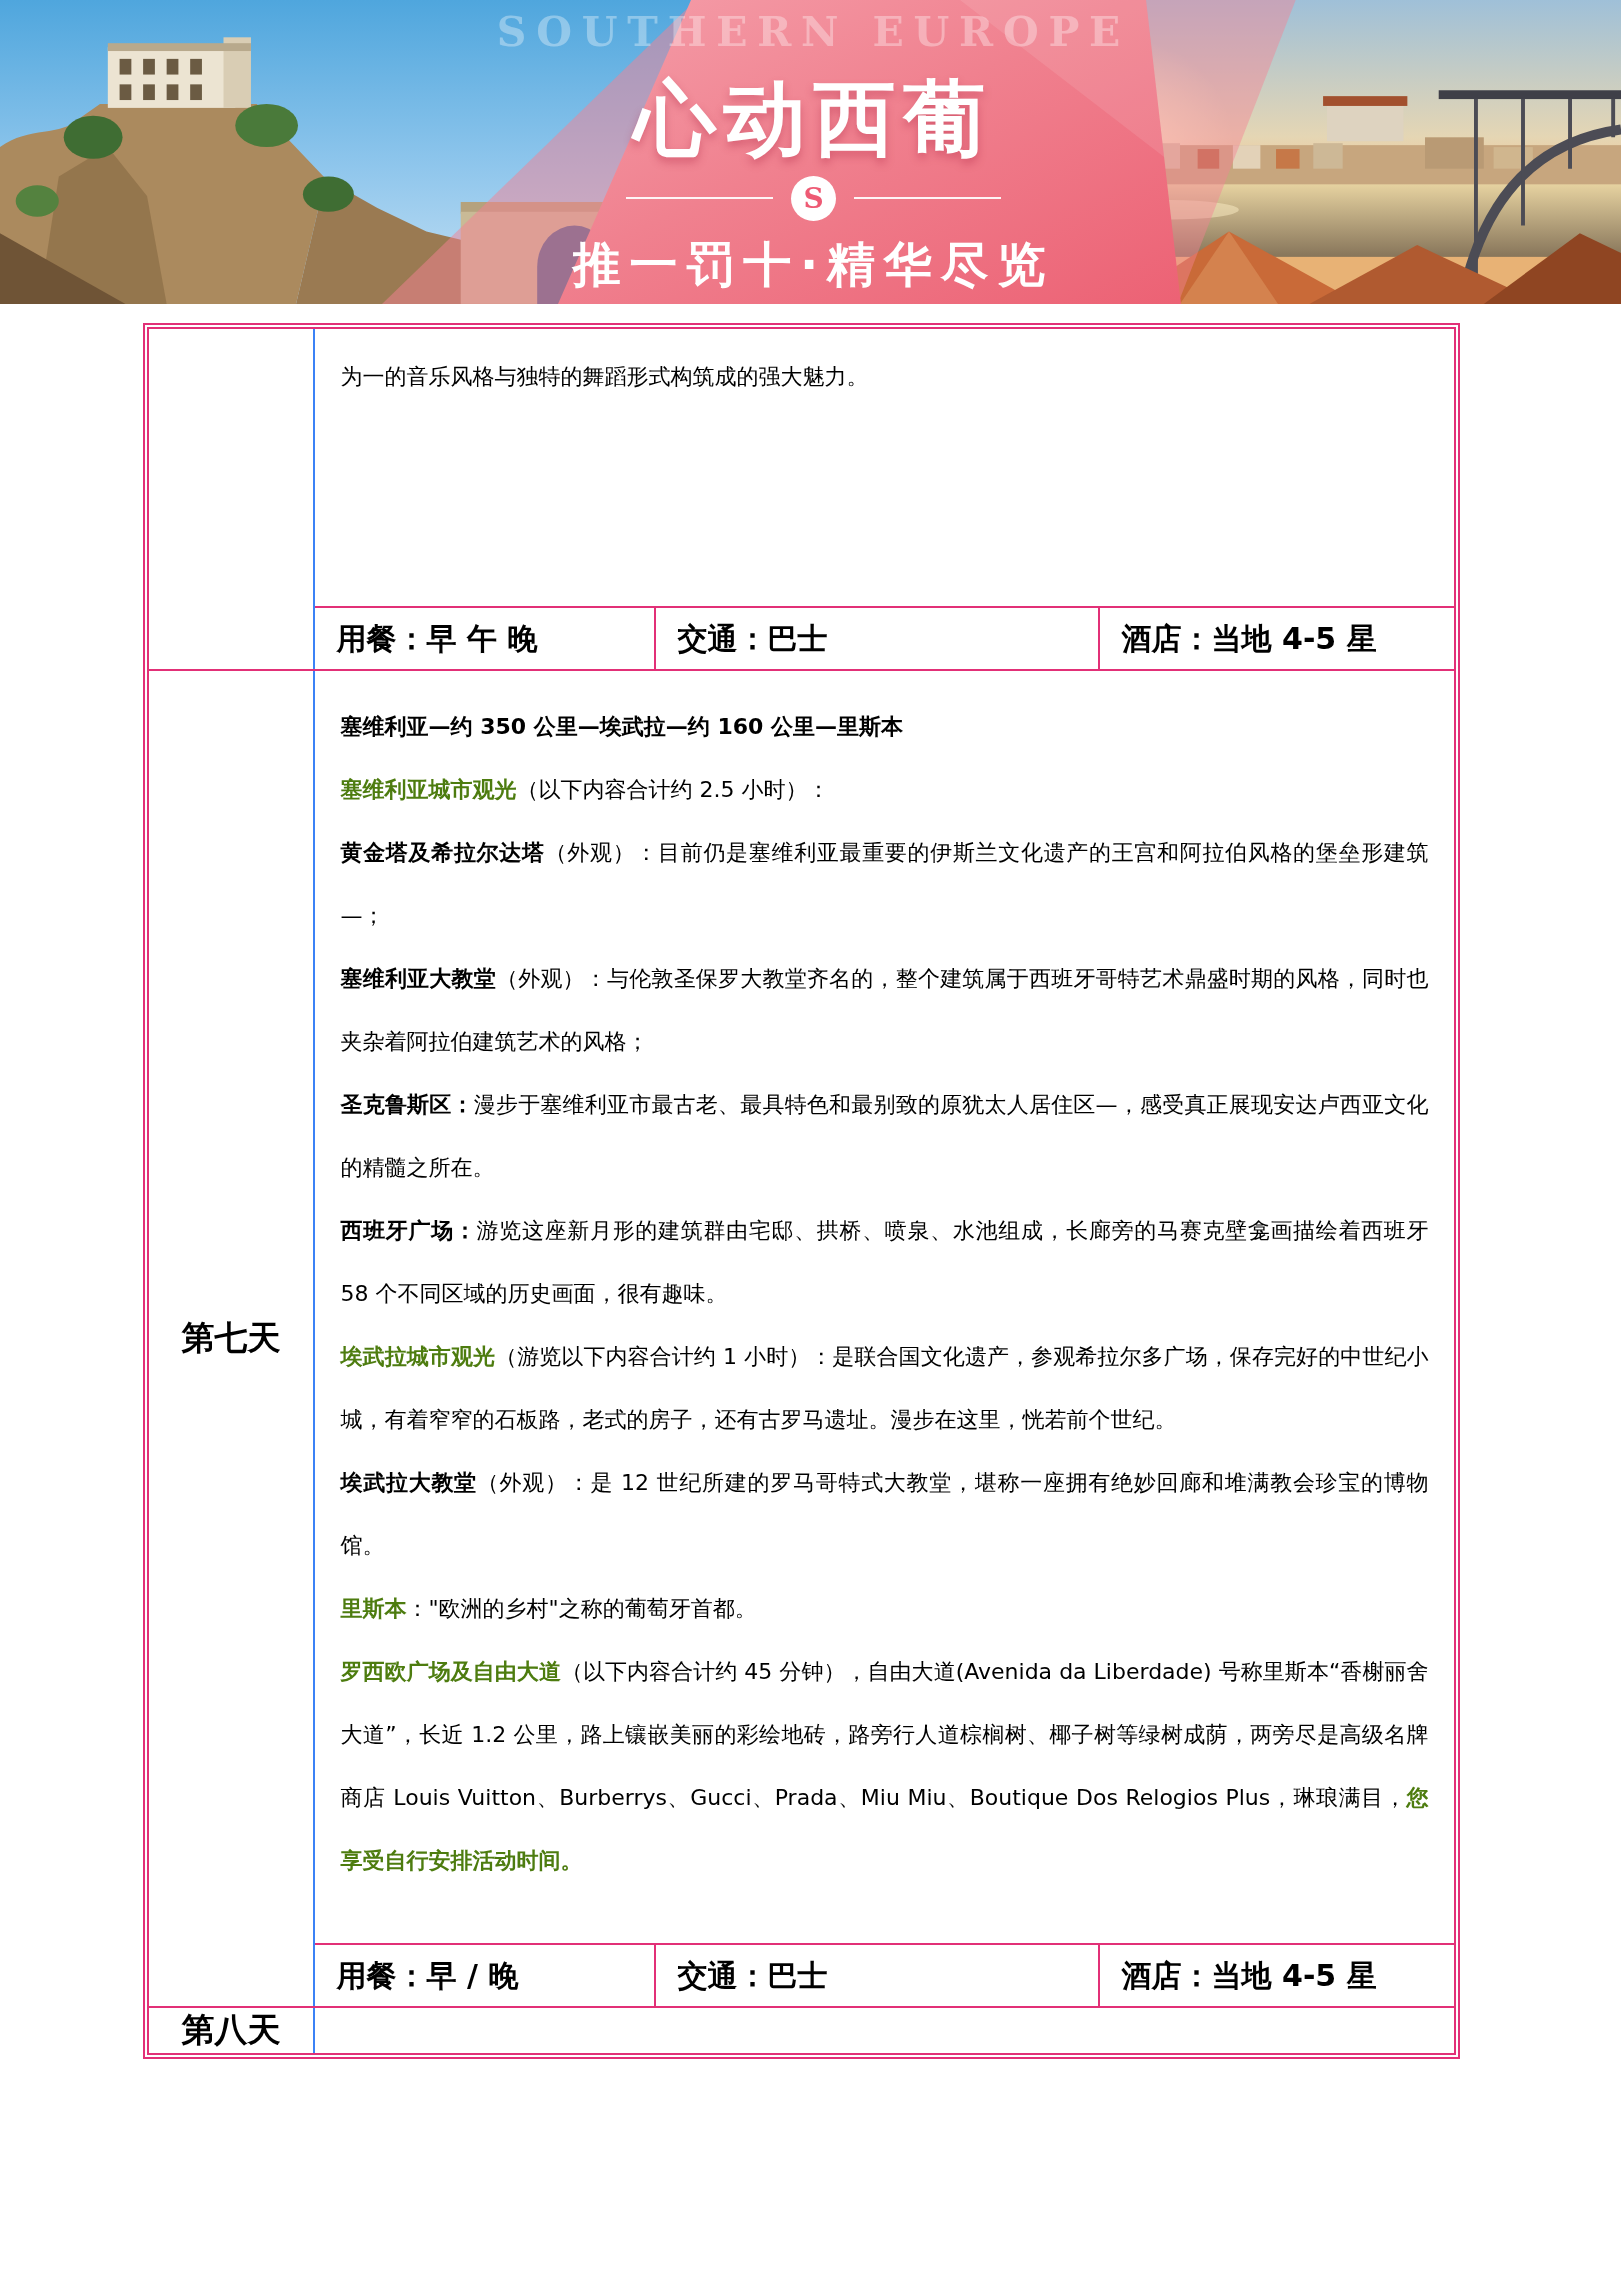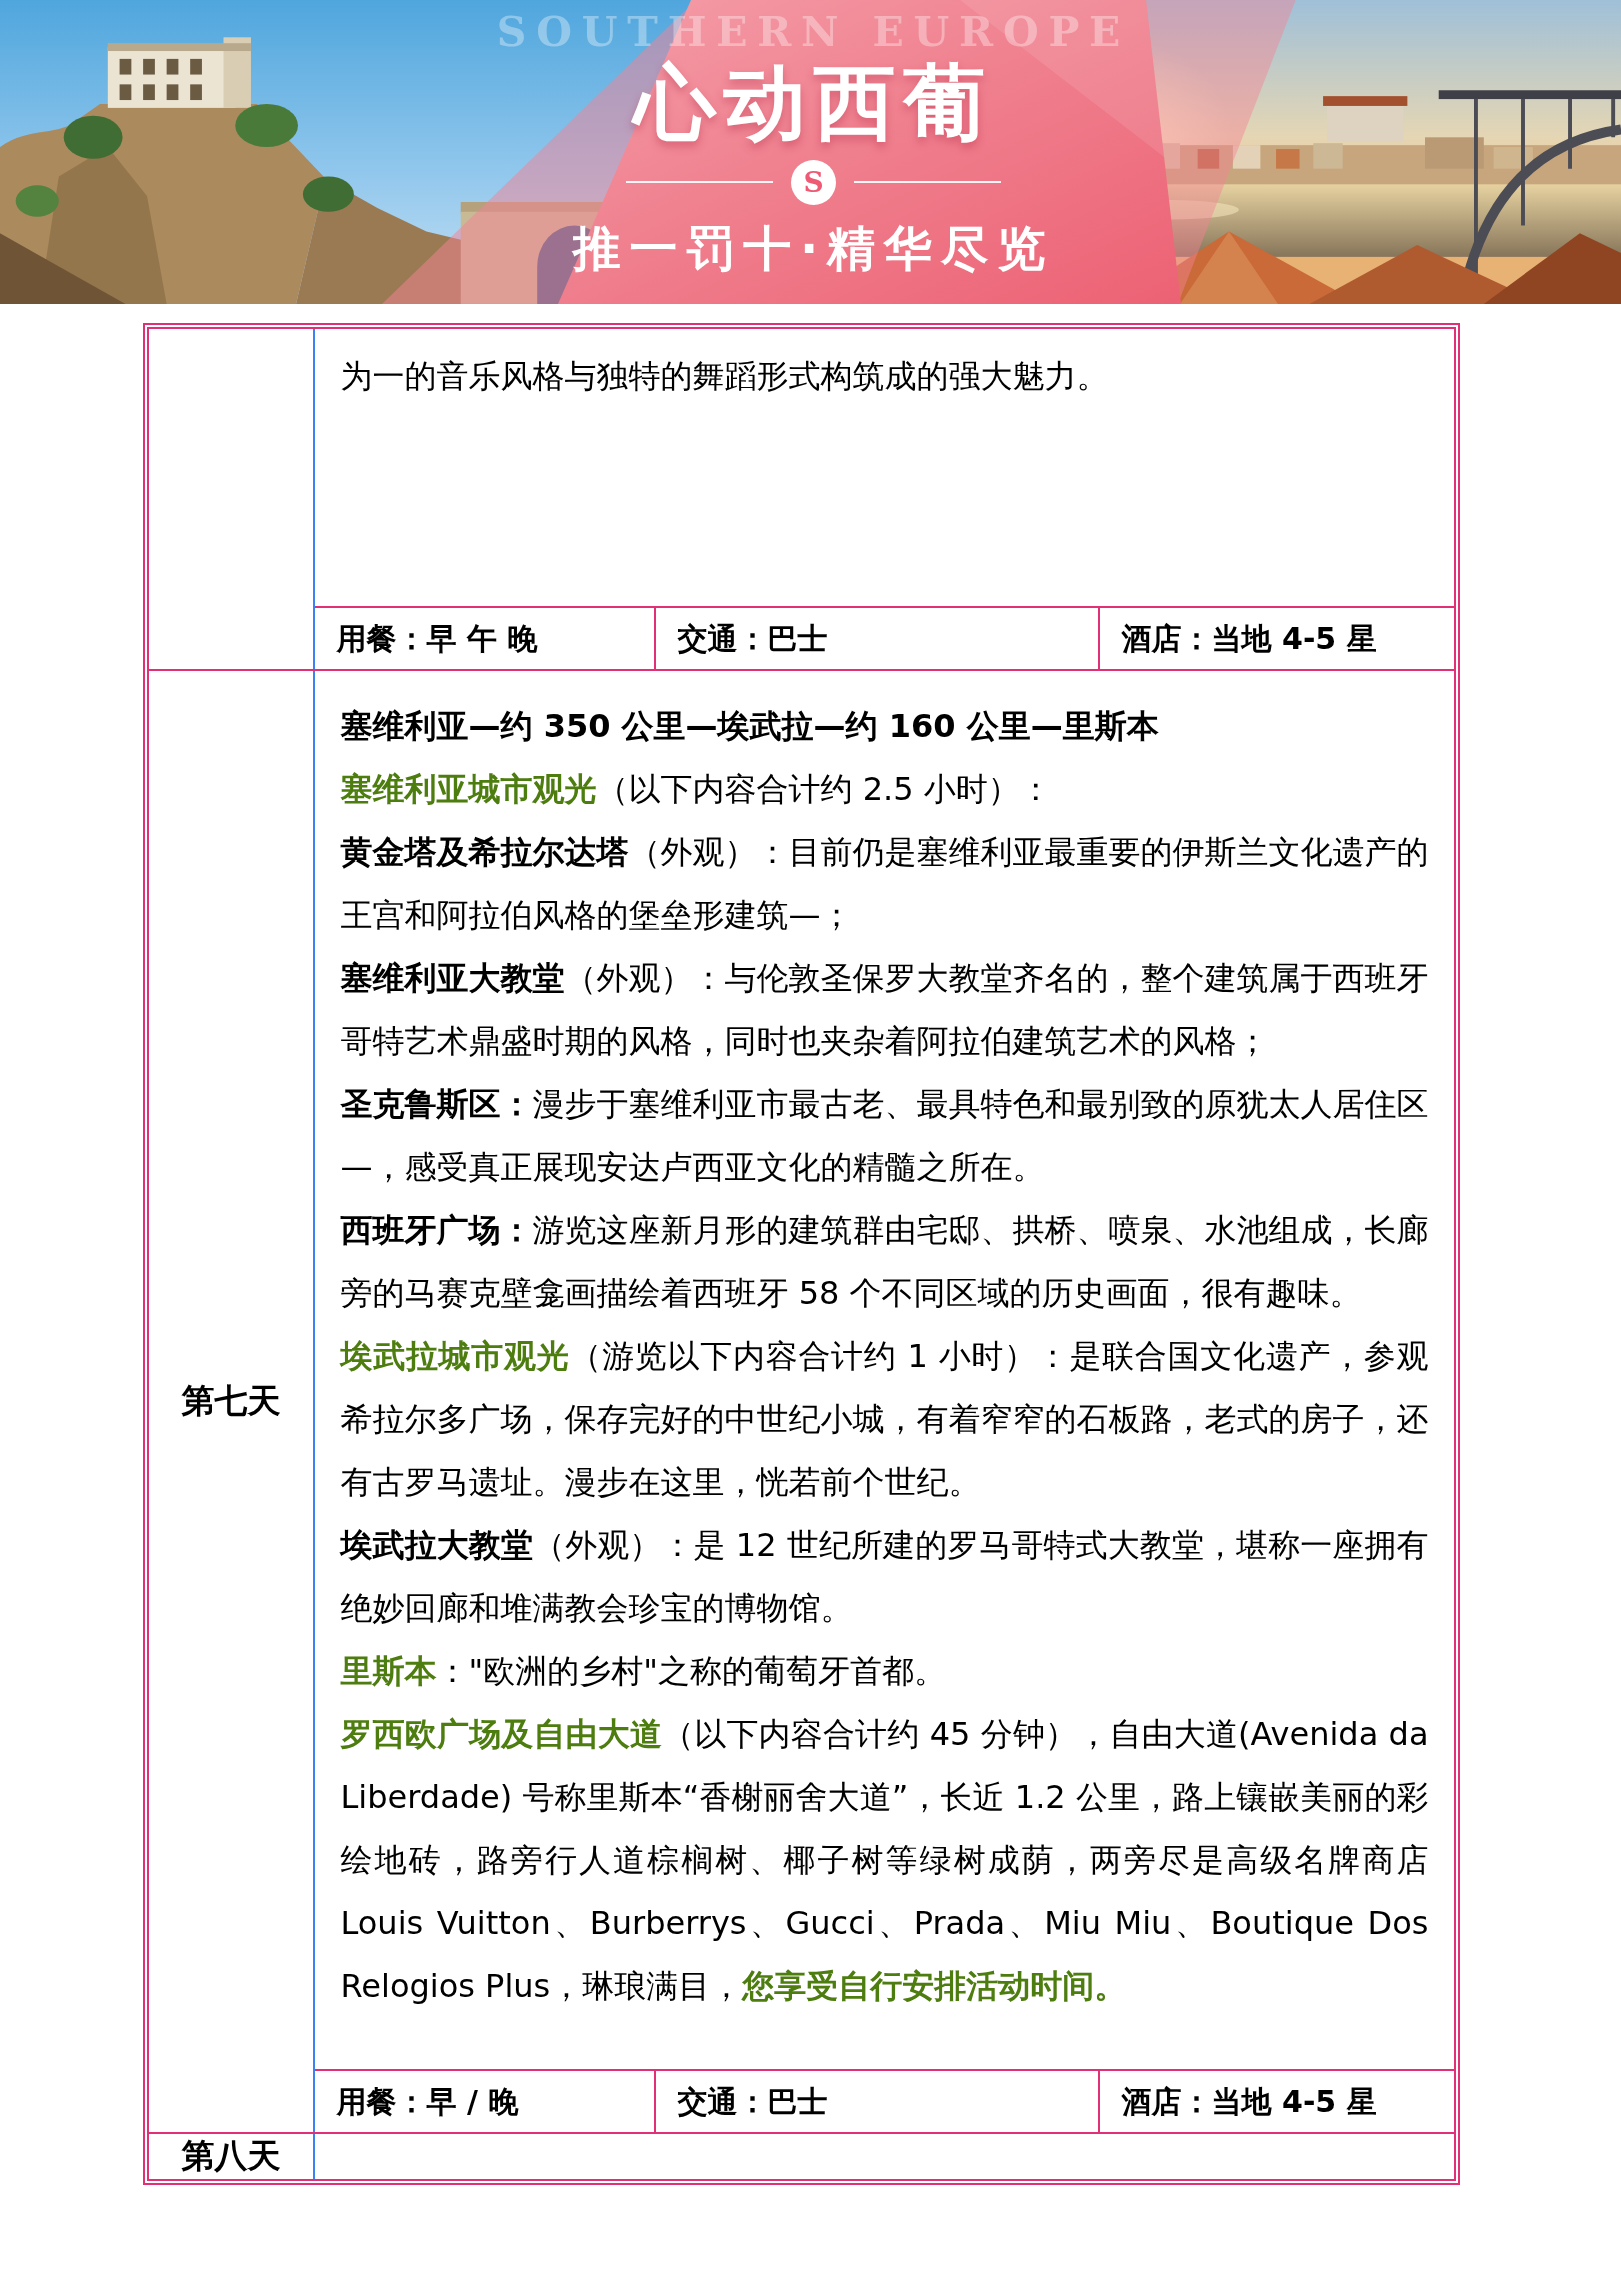--- a/index.html
+++ b/index.html
@@ -27,21 +27,21 @@
     clip-path:polygon(162px 0,617px 0,652px 304px,29px 304px);}
   .pink-panel::after{content:"";position:absolute;right:0;top:0;width:255px;height:196px;
     background:rgba(255,255,255,.10);clip-path:polygon(100% 0,0 0,100% 100%);}
   .banner-center{position:absolute;left:480px;top:0;width:667px;text-align:center;z-index:5;}
   .watermark{
     padding-top:7.8px;font-family:"DejaVu Serif","Liberation Serif",serif;
     font-size:41px;font-weight:bold;letter-spacing:9.8px;white-space:nowrap;
     color:rgba(255,255,255,.34);
   }
   .banner-title{
-    margin-top:0px;font-size:82px;font-weight:bold;color:#ffffff;letter-spacing:7.8px;
+    margin-top:16px;font-size:82px;font-weight:bold;color:#ffffff;letter-spacing:7.8px;
     text-shadow:0 4.9px 8.8px rgba(170,30,60,.35);line-height:1.15;
   }
   .divider-row{margin-top:9.8px;display:flex;align-items:center;justify-content:center;gap:17.6px;}
   .divider-line{width:147px;height:2px;background:rgba(255,255,255,.92);}
   .s-badge{
     width:45px;height:45px;border-radius:50%;background:#ffffff;color:#ee5a74;
     font-weight:bold;font-size:28px;line-height:45px;text-align:center;
     font-family:"DejaVu Serif","Liberation Serif",serif;
   }
   .banner-subtitle{
@@ -55,21 +55,21 @@
   }
   .tbl{border:2.9px solid #e23077;background:#fff;}
   .section{display:grid;grid-template-columns:166px 1fr;}
   .section + .section{border-top:2px solid #e23077;}
   .day-cell{
     border-right:2px solid #3b82f6;display:flex;align-items:center;justify-content:center;
     font-size:33px;font-weight:bold;
   }
   .sec-body{min-width:0;}
   .content{
-    padding:23.5px 25.5px 7.8px 25.5px;font-size:32px;line-height:63px;text-align:justify;
+    padding:23.5px 25.5px 7.8px 25.5px;font-size:22px;line-height:63px;text-align:justify;
   }
   .content p{margin:0;}
   .sec0 .content{height:210px;padding-top:15.7px;}
   .sec2 .content{padding-top:13.7px;padding-bottom:13.7px;}
   .seg{color:#000;}
   .seg.b{font-weight:bold;color:#000;}
   .seg.pk{font-weight:bold;color:#4d7c0f;}
   .meals{border-top:2px solid #e23077;display:grid;grid-template-columns:339px 444px 1fr;margin-top:44px;}
   .meal-cell{
     padding:10.8px 5.9px 10.8px 21.6px;font-size:30px;font-weight:bold;line-height:39px;white-space:nowrap;

